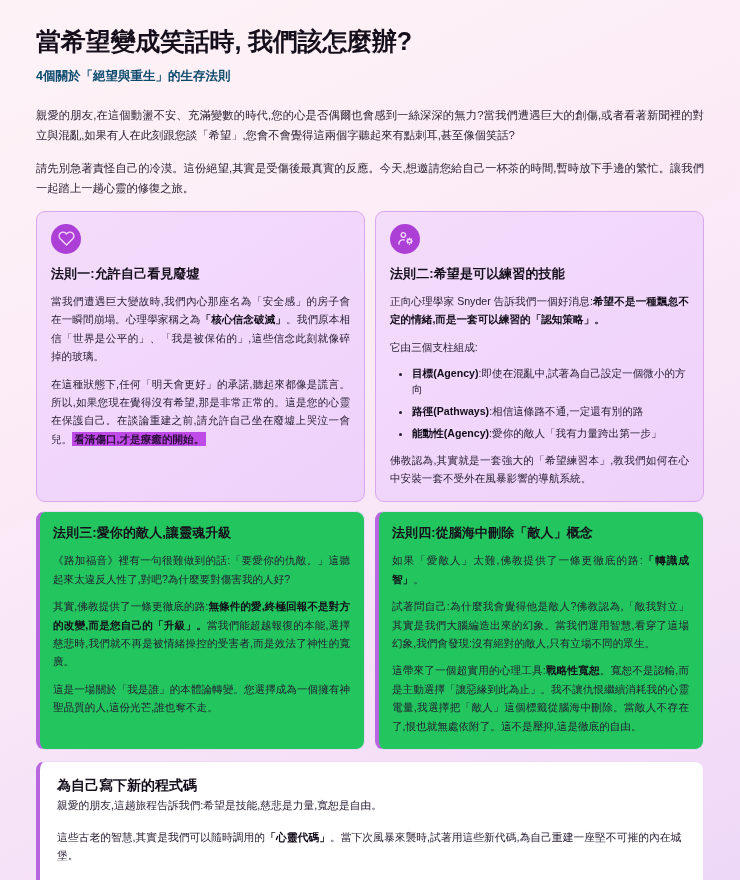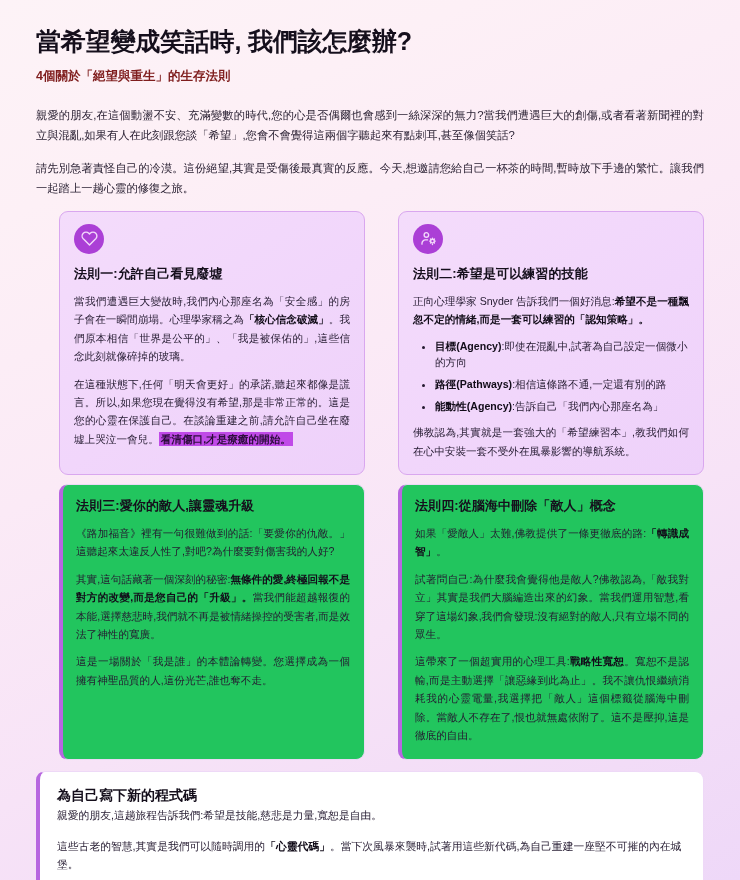--- a/index.html
+++ b/index.html
@@ -29,21 +29,21 @@
     line-height: 1.22;
     font-weight: 700;
     letter-spacing: -0.2px;
     margin: 0 0 11px 0;
     color: #150f1c;
   }
   .subtitle {
     font-size: 12.5px;
     font-weight: 700;
     margin: 0 0 20px 0;
-    color: #7f1d1d;
+    color: #0c4a6e;
   }
   .intro-p {
     font-size: 11.3px;
     line-height: 1.78;
     margin: 0 0 13px 0;
     color: #2a2133;
     text-align: justify;
   }
 
   
@@ -52,21 +52,20 @@
     grid-template-columns: 1fr 1fr;
     gap: 9px 10px;
     margin-top: 6px;
   }
 
   .card {
     box-sizing: border-box;
     border-radius: 9px;
     padding: 12px 14px 14px 14px;
     position: relative;
-    margin-left: 23px;
   }
   .card.tinted {
     background: linear-gradient(145deg, #f4dcfb 0%, #f1d6fb 55%, #eed1fa 100%);
     border: 1px solid #d9a7ef;
   }
   .card.plain {
     background: #22c55e;
     border: 1px solid #ecd8f6;
     border-left: 4px solid #b766e0;
     padding-left: 13px;
@@ -176,32 +175,33 @@
       <div class="card-icon">
         <svg width="17" height="17" viewBox="0 0 24 24" fill="none" stroke="#f3d8fb" stroke-width="1.9" stroke-linecap="round" stroke-linejoin="round">
           <circle cx="9" cy="7" r="3.2"></circle>
           <path d="M2.8 20v-1.2A4.8 4.8 0 0 1 7.6 14h3.1"></path>
           <circle cx="17.6" cy="15.6" r="2.6"></circle>
           <path d="M17.6 11.6v1M17.6 19.6v1M21.6 15.6h-1M14.6 15.6h-1M20.4 12.8l-.7.7M15.5 17.7l-.7.7M20.4 18.4l-.7-.7M15.5 13.5l-.7-.7"></path>
         </svg>
       </div>
       <h3 class="card-title">法則二:希望是可以練習的技能</h3>
       <p><span>正向心理學家 Snyder 告訴我們一個好消息:</span><b>希望不是一種飄忽不定的情緒,而是一套可以練習的「認知策略」。</b></p>
+      <p>它由三個支柱組成:</p>
       <ul class="pillars">
         <li><b>目標(Agency)</b><span>:即使在混亂中,試著為自己設定一個微小的方向</span></li>
         <li><b>路徑(Pathways)</b><span>:相信這條路不通,一定還有別的路</span></li>
-        <li><b>能動性(Agency)</b><span>:告訴自己「我們內心那座名為」</span></li>
+        <li><b>能動性(Agency)</b><span>:愛你的敵人「我有力量跨出第一步」</span></li>
       </ul>
       <p>佛教認為,其實就是一套強大的「希望練習本」,教我們如何在心中安裝一套不受外在風暴影響的導航系統。</p>
     </div>
 
     <div class="card plain">
       <h3 class="card-title">法則三:愛你的敵人,讓靈魂升級</h3>
       <p>《路加福音》裡有一句很難做到的話:「要愛你的仇敵。」這聽起來太違反人性了,對吧?為什麼要對傷害我的人好?</p>
-      <p><span>其實,這句話藏著一個深刻的秘密:</span><b>無條件的愛,終極回報不是對方的改變,而是您自己的「升級」。</b><span>當我們能超越報復的本能,選擇慈悲時,我們就不再是被情緒操控的受害者,而是效法了神性的寬廣。</span></p>
+      <p><span>其實,佛教提供了一條更徹底的路:</span><b>無條件的愛,終極回報不是對方的改變,而是您自己的「升級」。</b><span>當我們能超越報復的本能,選擇慈悲時,我們就不再是被情緒操控的受害者,而是效法了神性的寬廣。</span></p>
       <p>這是一場關於「我是誰」的本體論轉變。您選擇成為一個擁有神聖品質的人,這份光芒,誰也奪不走。</p>
     </div>
 
     <div class="card plain">
       <h3 class="card-title">法則四:從腦海中刪除「敵人」概念</h3>
       <p><span>如果「愛敵人」太難,佛教提供了一條更徹底的路:</span><b>「轉識成智」</b><span>。</span></p>
       <p>試著問自己:為什麼我會覺得他是敵人?佛教認為,「敵我對立」其實是我們大腦編造出來的幻象。當我們運用智慧,看穿了這場幻象,我們會發現:沒有絕對的敵人,只有立場不同的眾生。</p>
       <p><span>這帶來了一個超實用的心理工具:</span><b>戰略性寬恕</b><span>。寬恕不是認輸,而是主動選擇「讓惡緣到此為止」。我不讓仇恨繼續消耗我的心靈電量,我選擇把「敵人」這個標籤從腦海中刪除。當敵人不存在了,恨也就無處依附了。這不是壓抑,這是徹底的自由。</span></p>
     </div>
 

